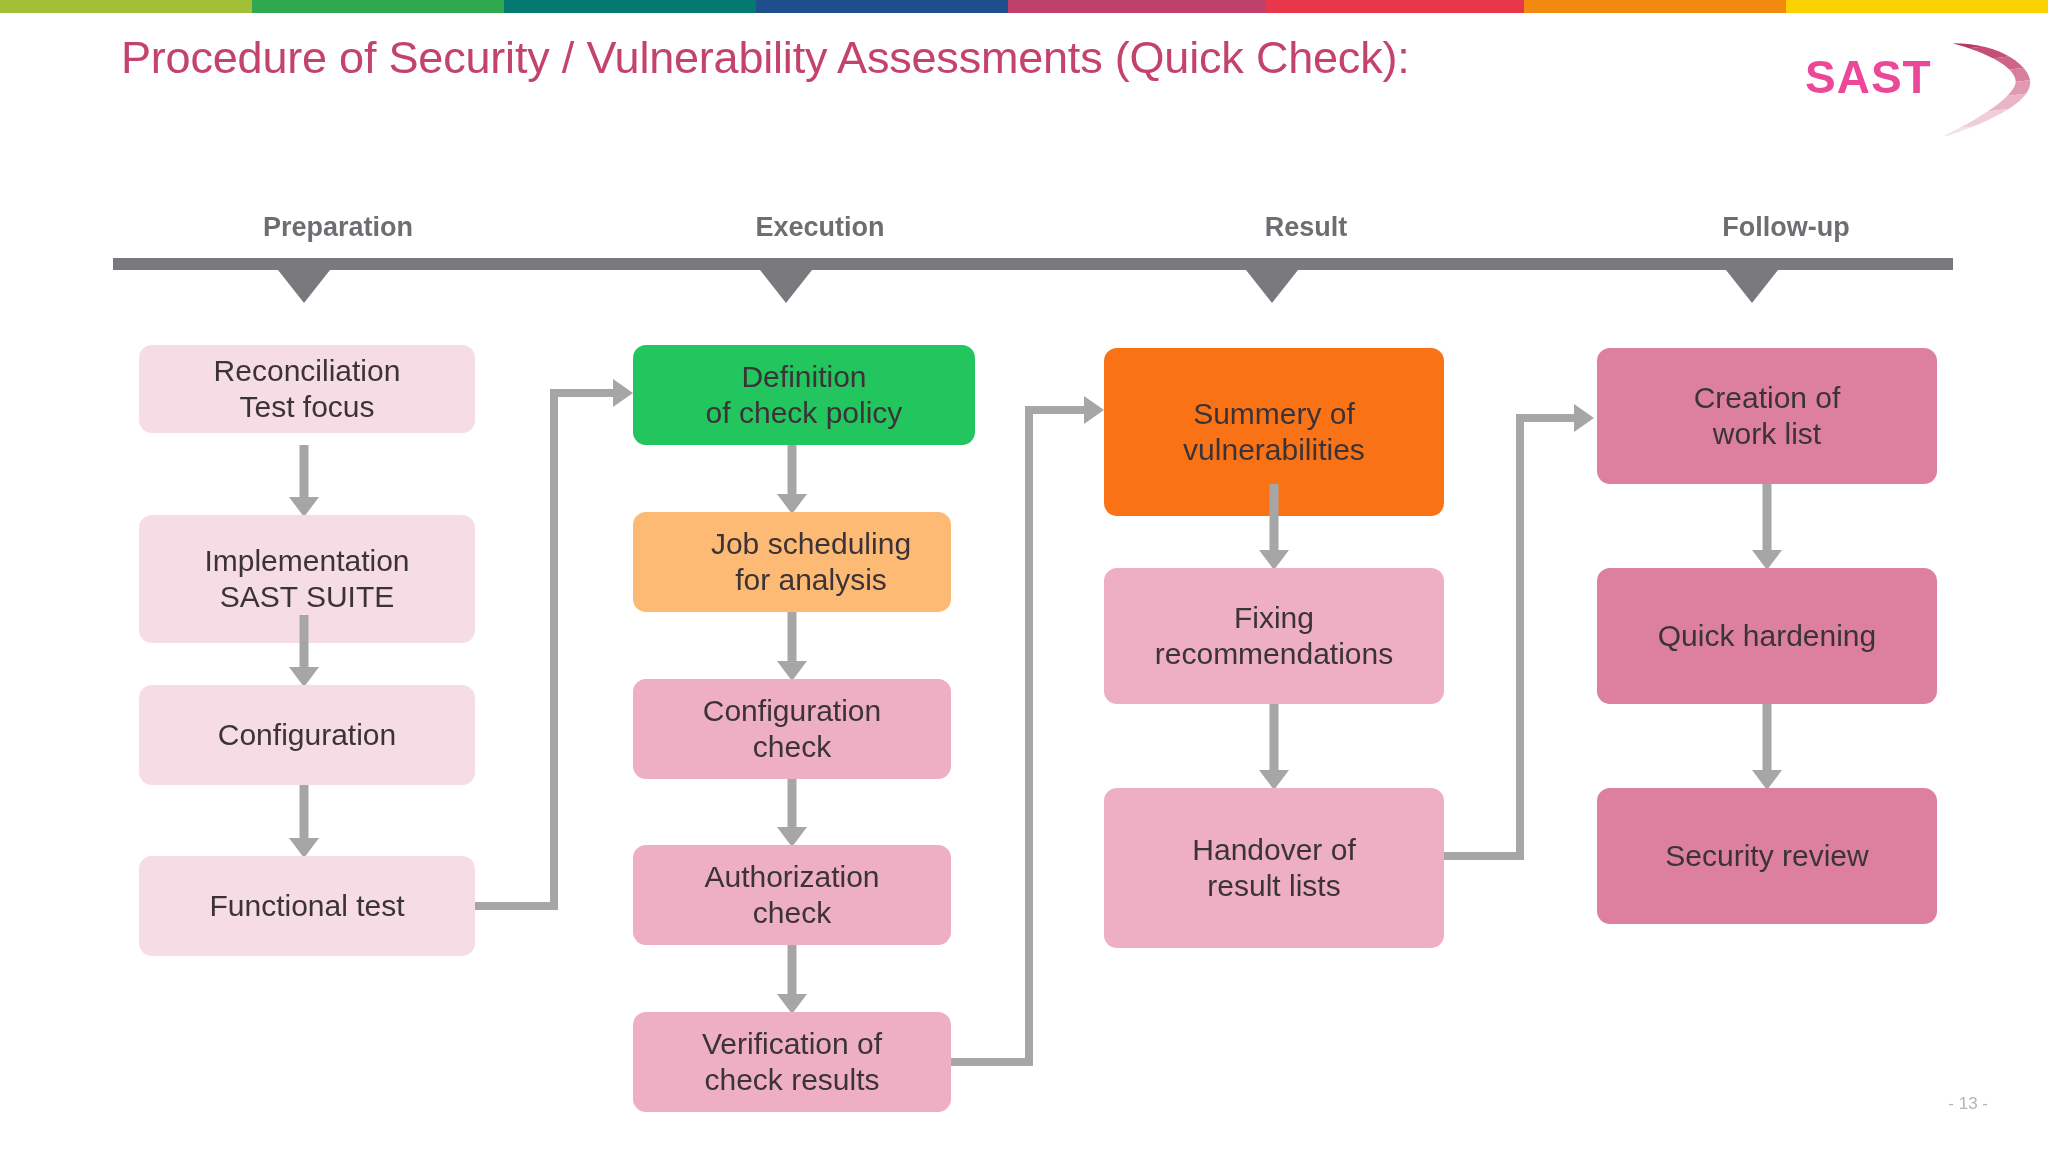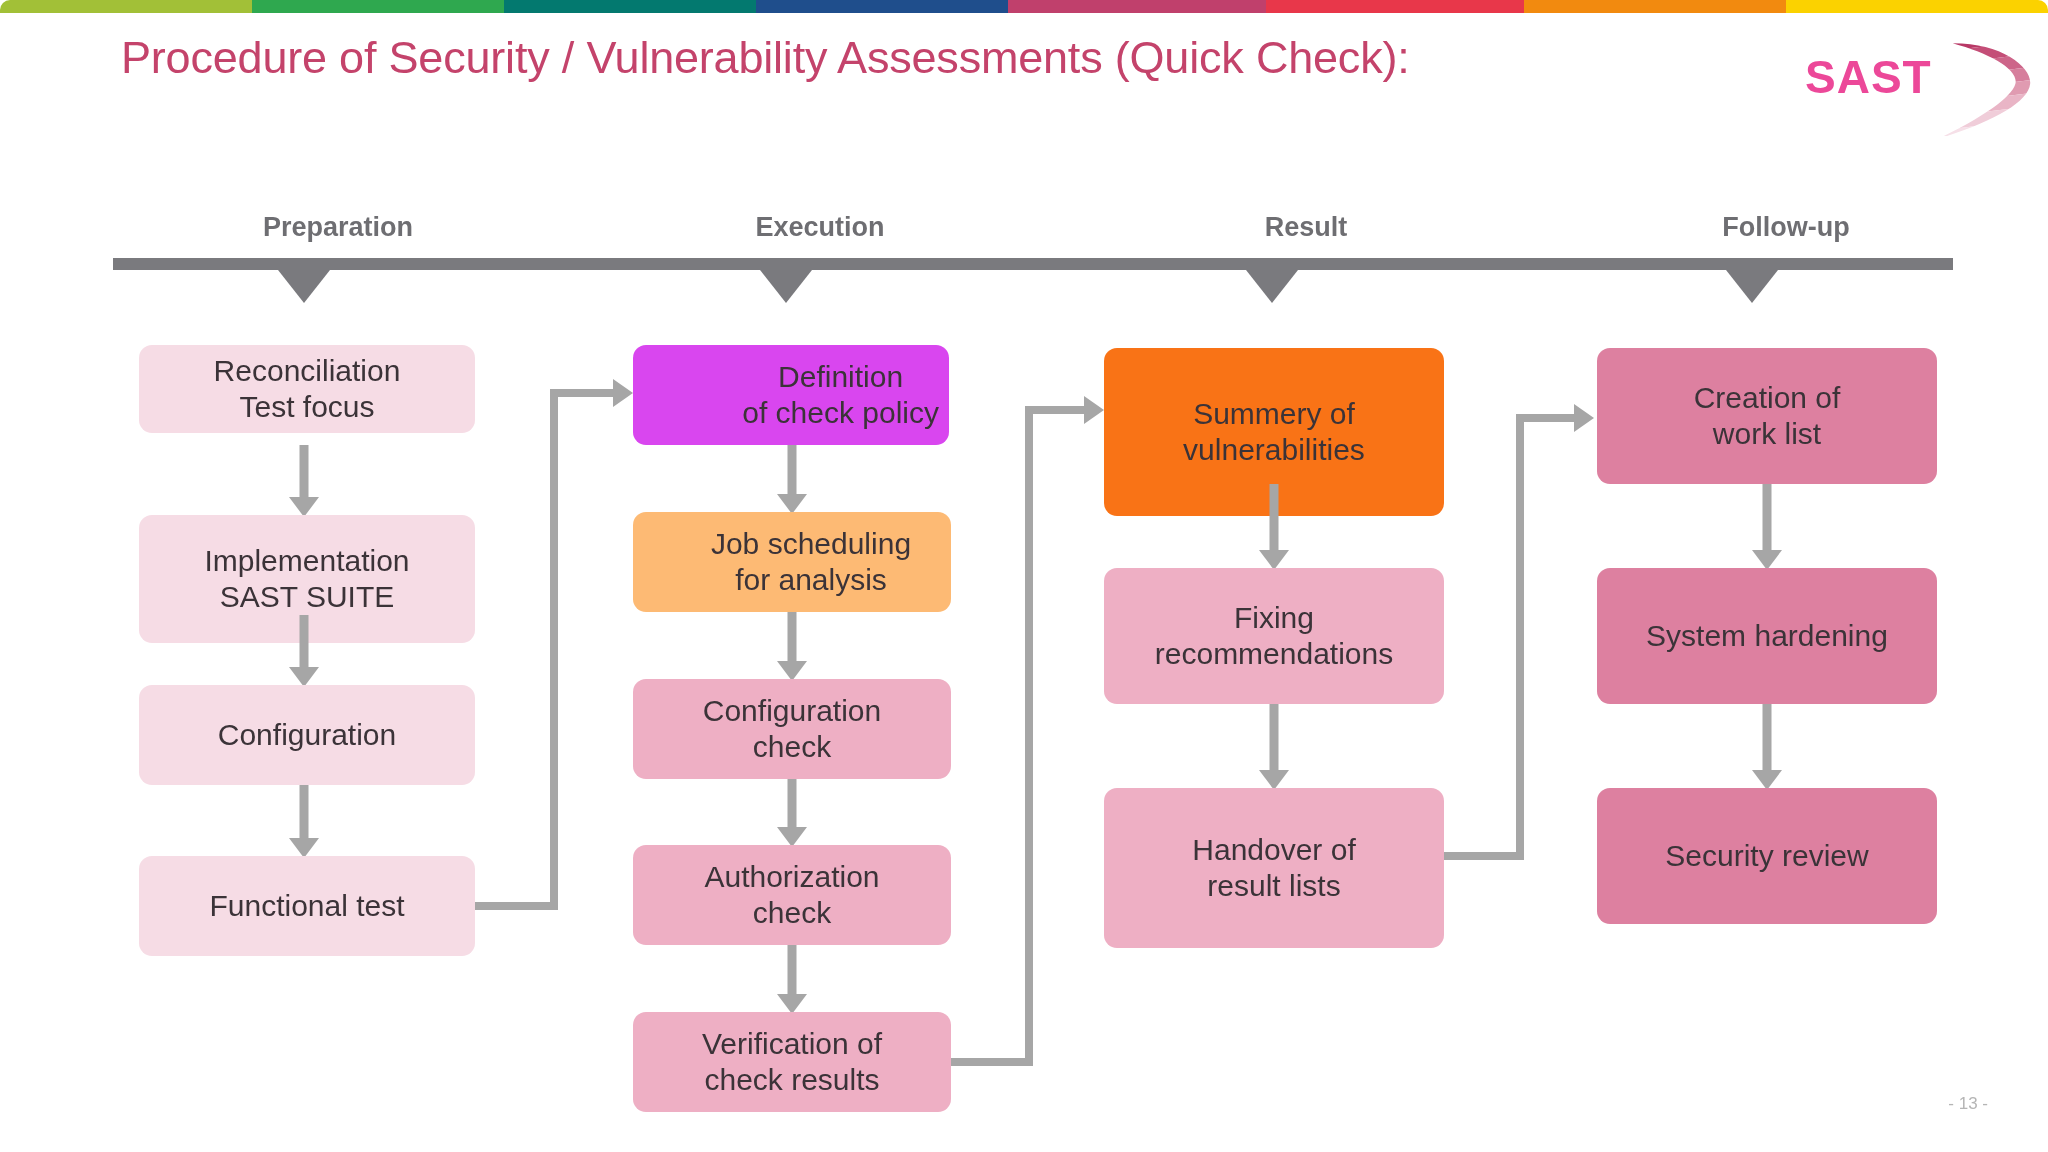--- a/index.html
+++ b/index.html
@@ -9,21 +9,20 @@
   }
   body {
     font-family: "Liberation Sans", sans-serif;
   }
   #slide {
     position: relative;
     width: 2048px;
     height: 1152px;
     background: #ffffff;
     overflow: hidden;
-    border-radius: 10px;
   }
 
   
   #color-ribbon {
     position: absolute;
     left: 0; top: 0;
     width: 2048px;
     height: 13px;
     display: flex;
   }
@@ -228,21 +227,21 @@
           <span>Configuration</span>
         </div>
       </div>
       <div class="vconn" style="left: 304px; top: 785px; height: 53px;"></div>
       <div class="varrow" style="left: 304px; top: 838px;"></div>
       <div class="pbox" style="left: 139px; top: 856px; width: 336px; height: 100px; background: rgb(246, 220, 229);">
         <div>
           <span>Functional test</span>
         </div>
       </div>
-      <div class="pbox" style="left: 633px; top: 345px; width: 316px; height: 100px; background: #d946ef; justify-content: flex-end;">
+      <div class="pbox" style="left: 633px; top: 345px; width: 342px; height: 100px; background: #22c55e;">
         <div>
           <span>Definition</span>
           <span>of check policy</span>
         </div>
       </div>
       <div class="vconn" style="left: 792px; top: 445px; height: 49px;"></div>
       <div class="varrow" style="left: 792px; top: 494px;"></div>
       <div class="pbox" style="left: 633px; top: 512px; width: 318px; height: 100px; background: #fdba74; padding-left: 48px;">
         <div>
           <span>Job scheduling</span>
@@ -298,21 +297,21 @@
       <div class="pbox" style="left: 1597px; top: 348px; width: 340px; height: 136px; background: rgb(221, 128, 160);">
         <div>
           <span>Creation of</span>
           <span>work list</span>
         </div>
       </div>
       <div class="vconn" style="left: 1767px; top: 484px; height: 66px;"></div>
       <div class="varrow" style="left: 1767px; top: 550px;"></div>
       <div class="pbox" style="left: 1597px; top: 568px; width: 340px; height: 136px; background: rgb(221, 128, 160);">
         <div>
-          <span>System hardening</span>
+          <span>Quick hardening</span>
         </div>
       </div>
       <div class="vconn" style="left: 1767px; top: 704px; height: 66px;"></div>
       <div class="varrow" style="left: 1767px; top: 770px;"></div>
       <div class="pbox" style="left: 1597px; top: 788px; width: 340px; height: 136px; background: rgb(221, 128, 160);">
         <div>
           <span>Security review</span>
         </div>
       </div>
     </div>

